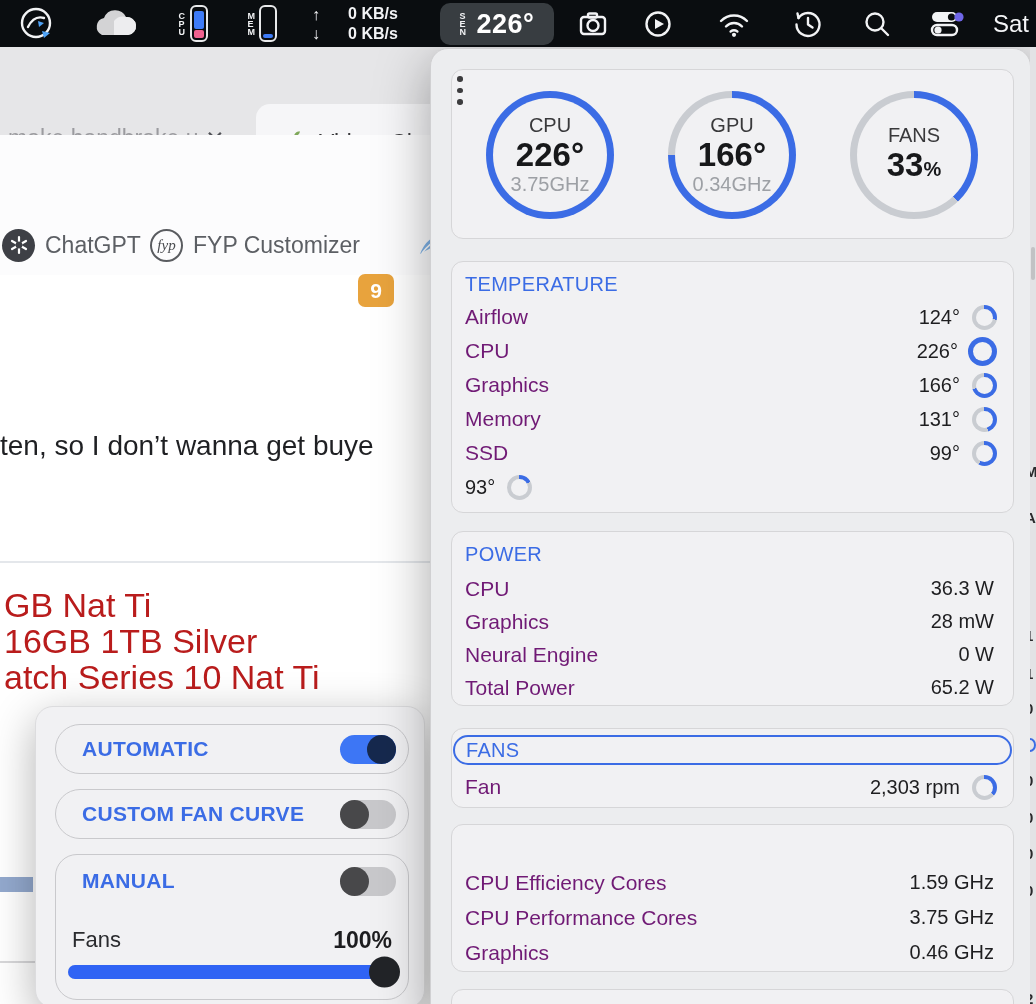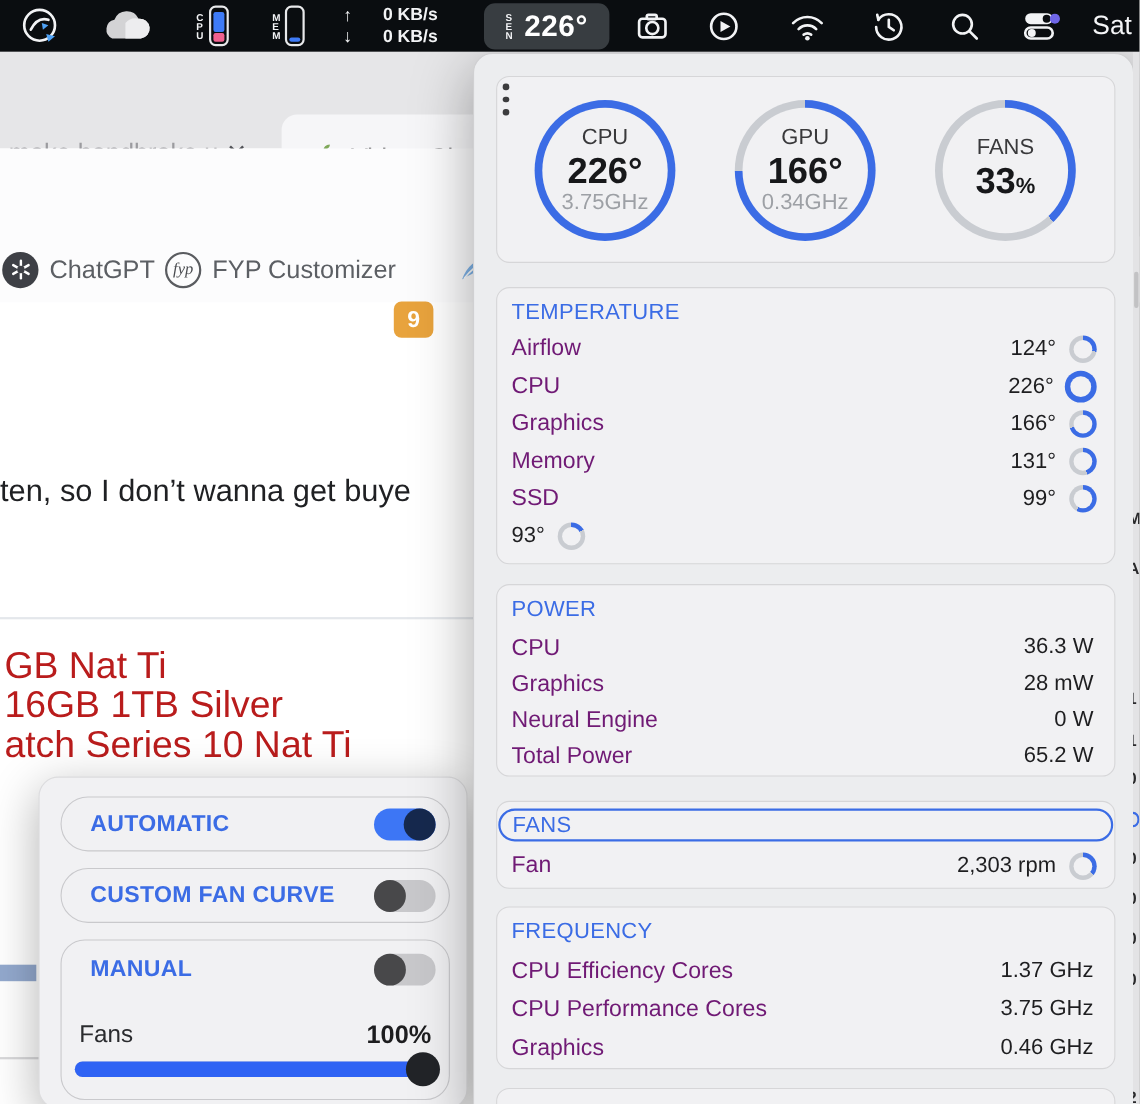--- a/index.html
+++ b/index.html
@@ -462,25 +462,24 @@
       <div class="rows">
         <div class="row">
           <span class="row-label">Fan</span>
           <span class="row-value">2,303 rpm</span>
           <span class="ring" style="--p: 36;"></span>
         </div>
       </div>
     </div>
 
     <div class="card" id="card-freq">
-      <div class="card-title">FREQUENCY</div>
       <div class="rows">
         <div class="row">
           <span class="row-label">CPU Efficiency Cores</span>
-          <span class="row-value">1.37 GHz</span>
+          <span class="row-value">1.59 GHz</span>
         </div>
         <div class="row">
           <span class="row-label">CPU Performance Cores</span>
           <span class="row-value">3.75 GHz</span>
         </div>
         <div class="row">
           <span class="row-label">Graphics</span>
           <span class="row-value">0.46 GHz</span>
         </div>
       </div>

